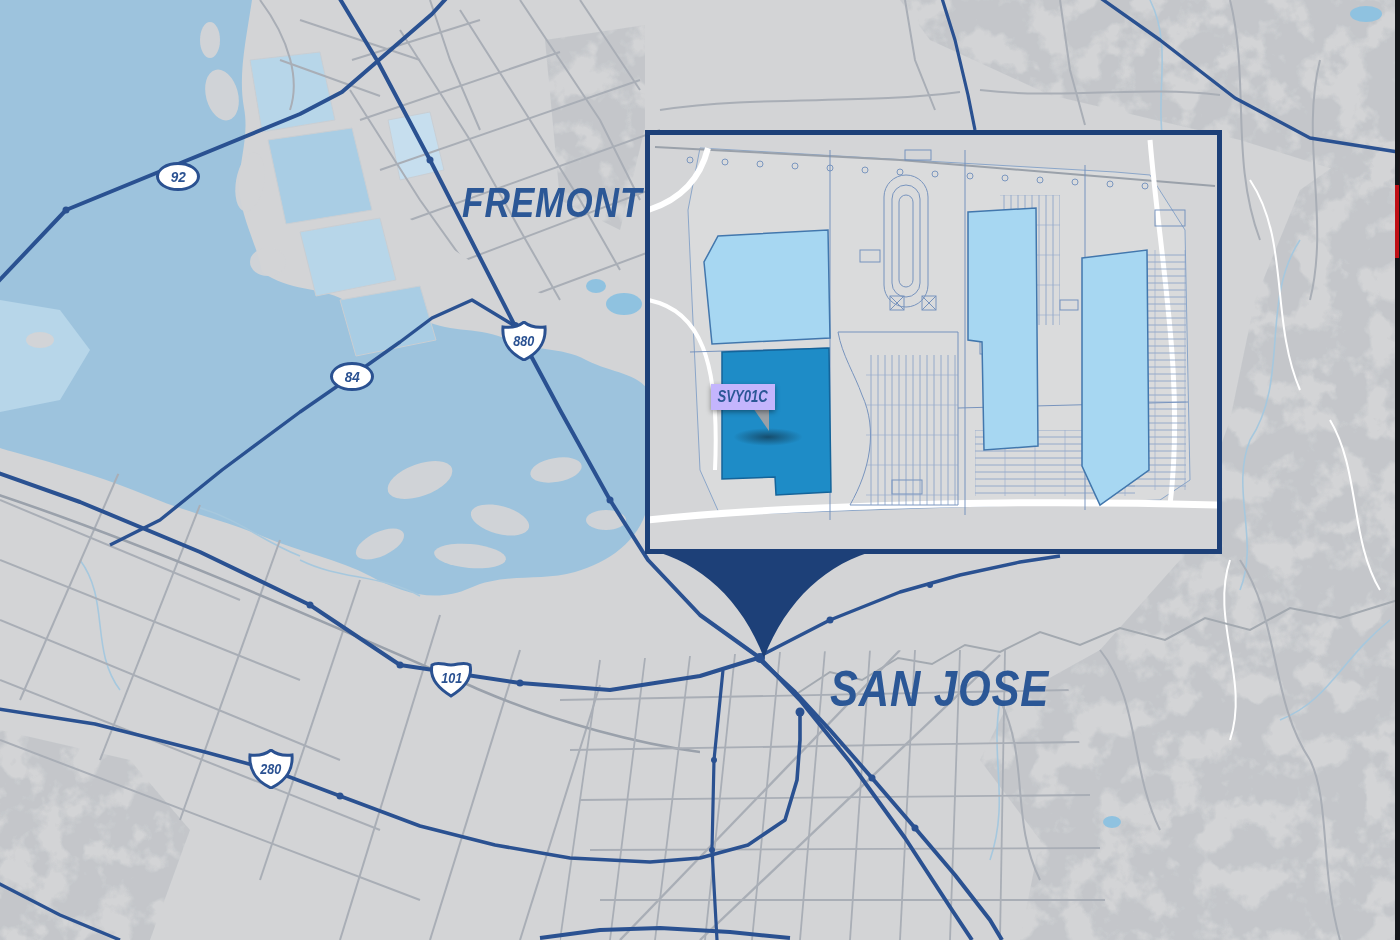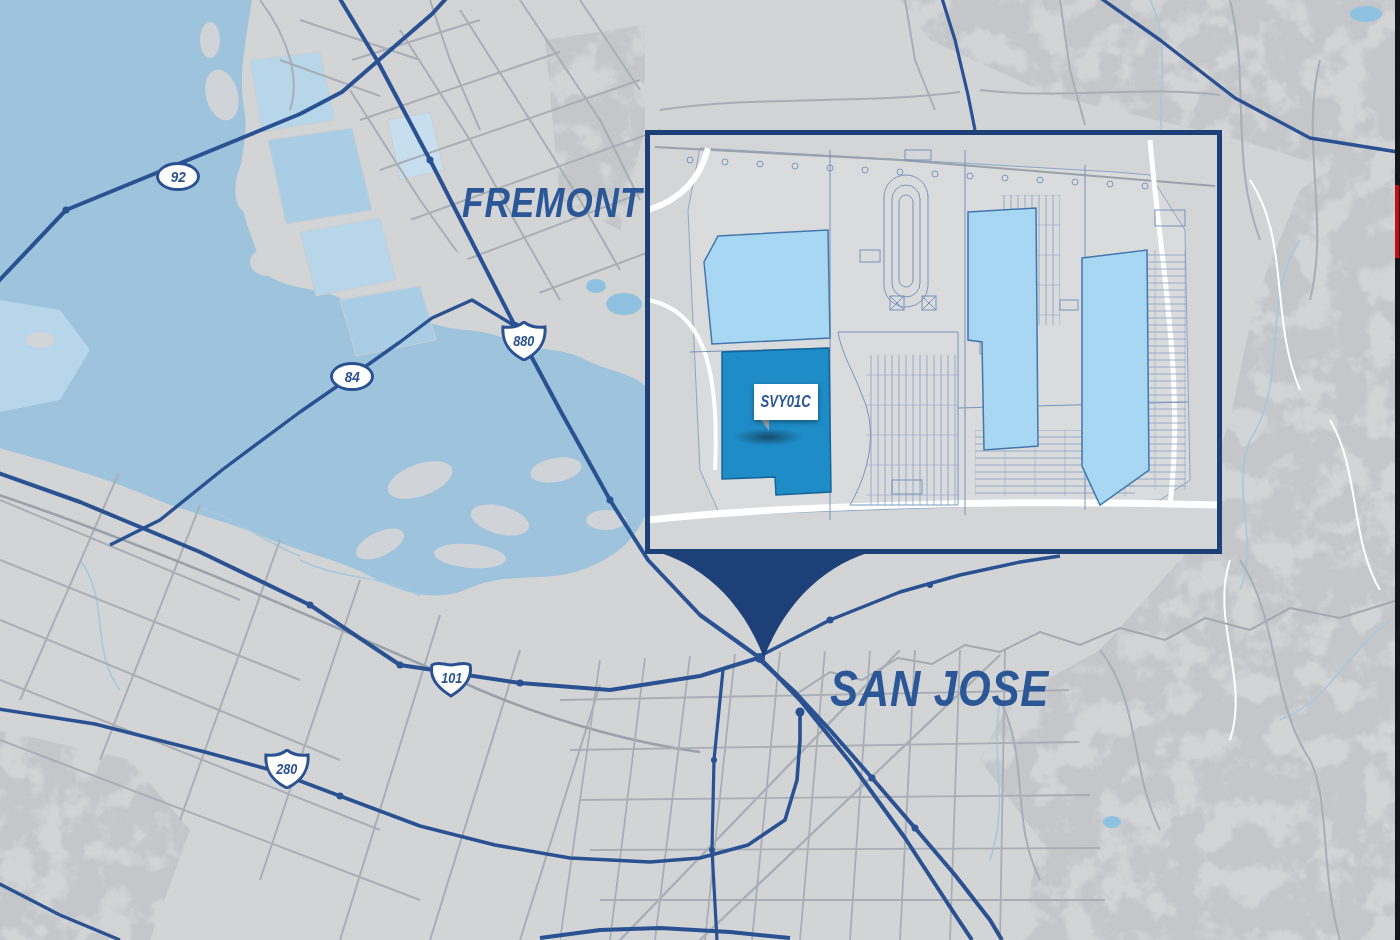--- a/index.html
+++ b/index.html
@@ -21,26 +21,26 @@
   .shield.oval{width:44px;height:29px;background:#fff;border:3px solid #2a5191;
       border-radius:50%;box-sizing:border-box;}
   .shield.oval .num{font-size:15px;}
   .shield.badge{width:46px;height:40px;}
   .shield.badge svg{position:absolute;left:0;top:0;}
   .shield.badge .num{font-size:14px;top:12px;}
   .sh-92{left:156px;top:162px;}
   .sh-84{left:330px;top:362px;}
   .sh-880{left:501px;top:321px;}
   .sh-101{left:429px;top:658px;text-align:center;}
-  .sh-280{left:264px;top:749px;}
+  .sh-280{left:248px;top:749px;}
 
   
-  .site-label{position:absolute;left:711px;top:384px;width:64px;height:36px;
-      background:#ffffff;box-shadow:0 2px 5px rgba(0,0,0,.4);
-      display:flex;align-items:center;justify-content:center;z-index:6;margin-left:43px;}
+  .site-label{position:absolute;left:711px;top:384px;width:64px;height:26px;
+      background:#c4b5fd;box-shadow:0 2px 5px rgba(0,0,0,.4);
+      display:flex;align-items:center;justify-content:center;z-index:6;}
   .site-label .txt{color:#2b5796;font-weight:bold;font-size:16px;transform:scaleX(.82);}
   .label-tail{position:absolute;left:753px;top:408px;width:0;height:0;z-index:5;
       border-top:23px solid #9aa0a6;border-left:16px solid transparent;}
   .label-shadow{position:absolute;left:733px;top:428px;width:70px;height:18px;z-index:4;
       background:radial-gradient(ellipse at center,rgba(15,25,35,.55) 0%,rgba(15,25,35,0) 70%);}
 
   
   .edge-strip{position:absolute;right:0;top:0;width:5px;height:940px;background:#14171b;z-index:9;}
   .edge-strip .red{position:absolute;left:0;top:185px;width:4px;height:73px;background:#bf1016;}
 </style>

